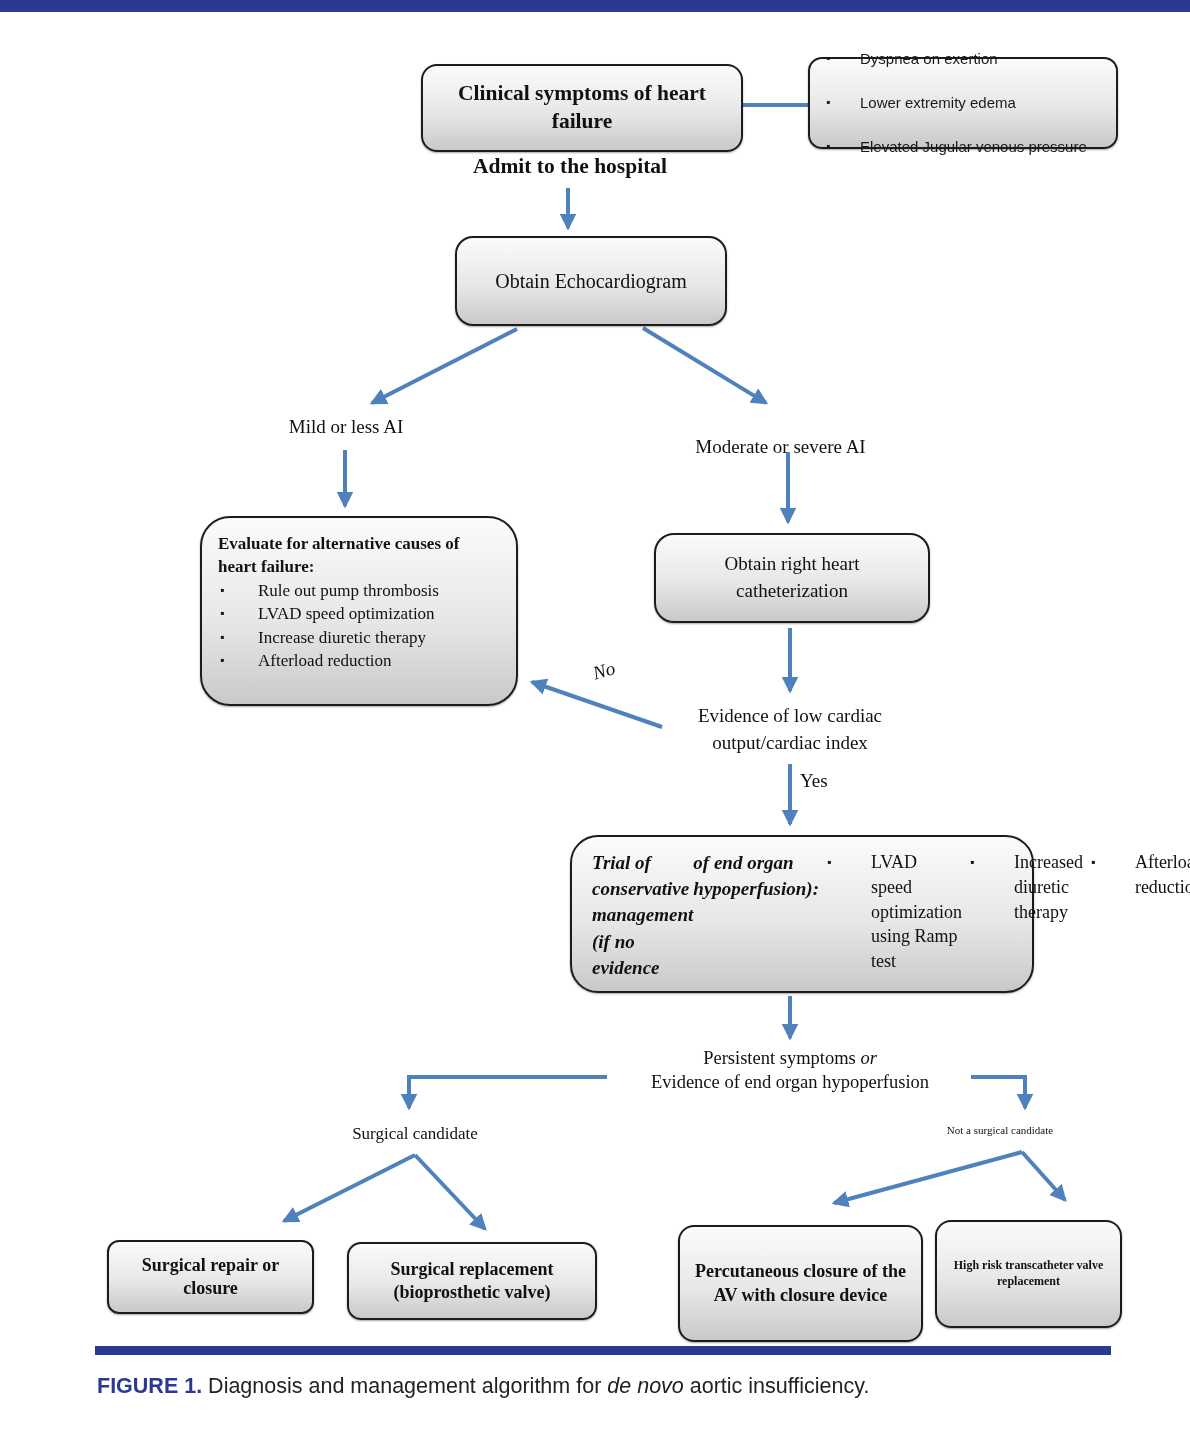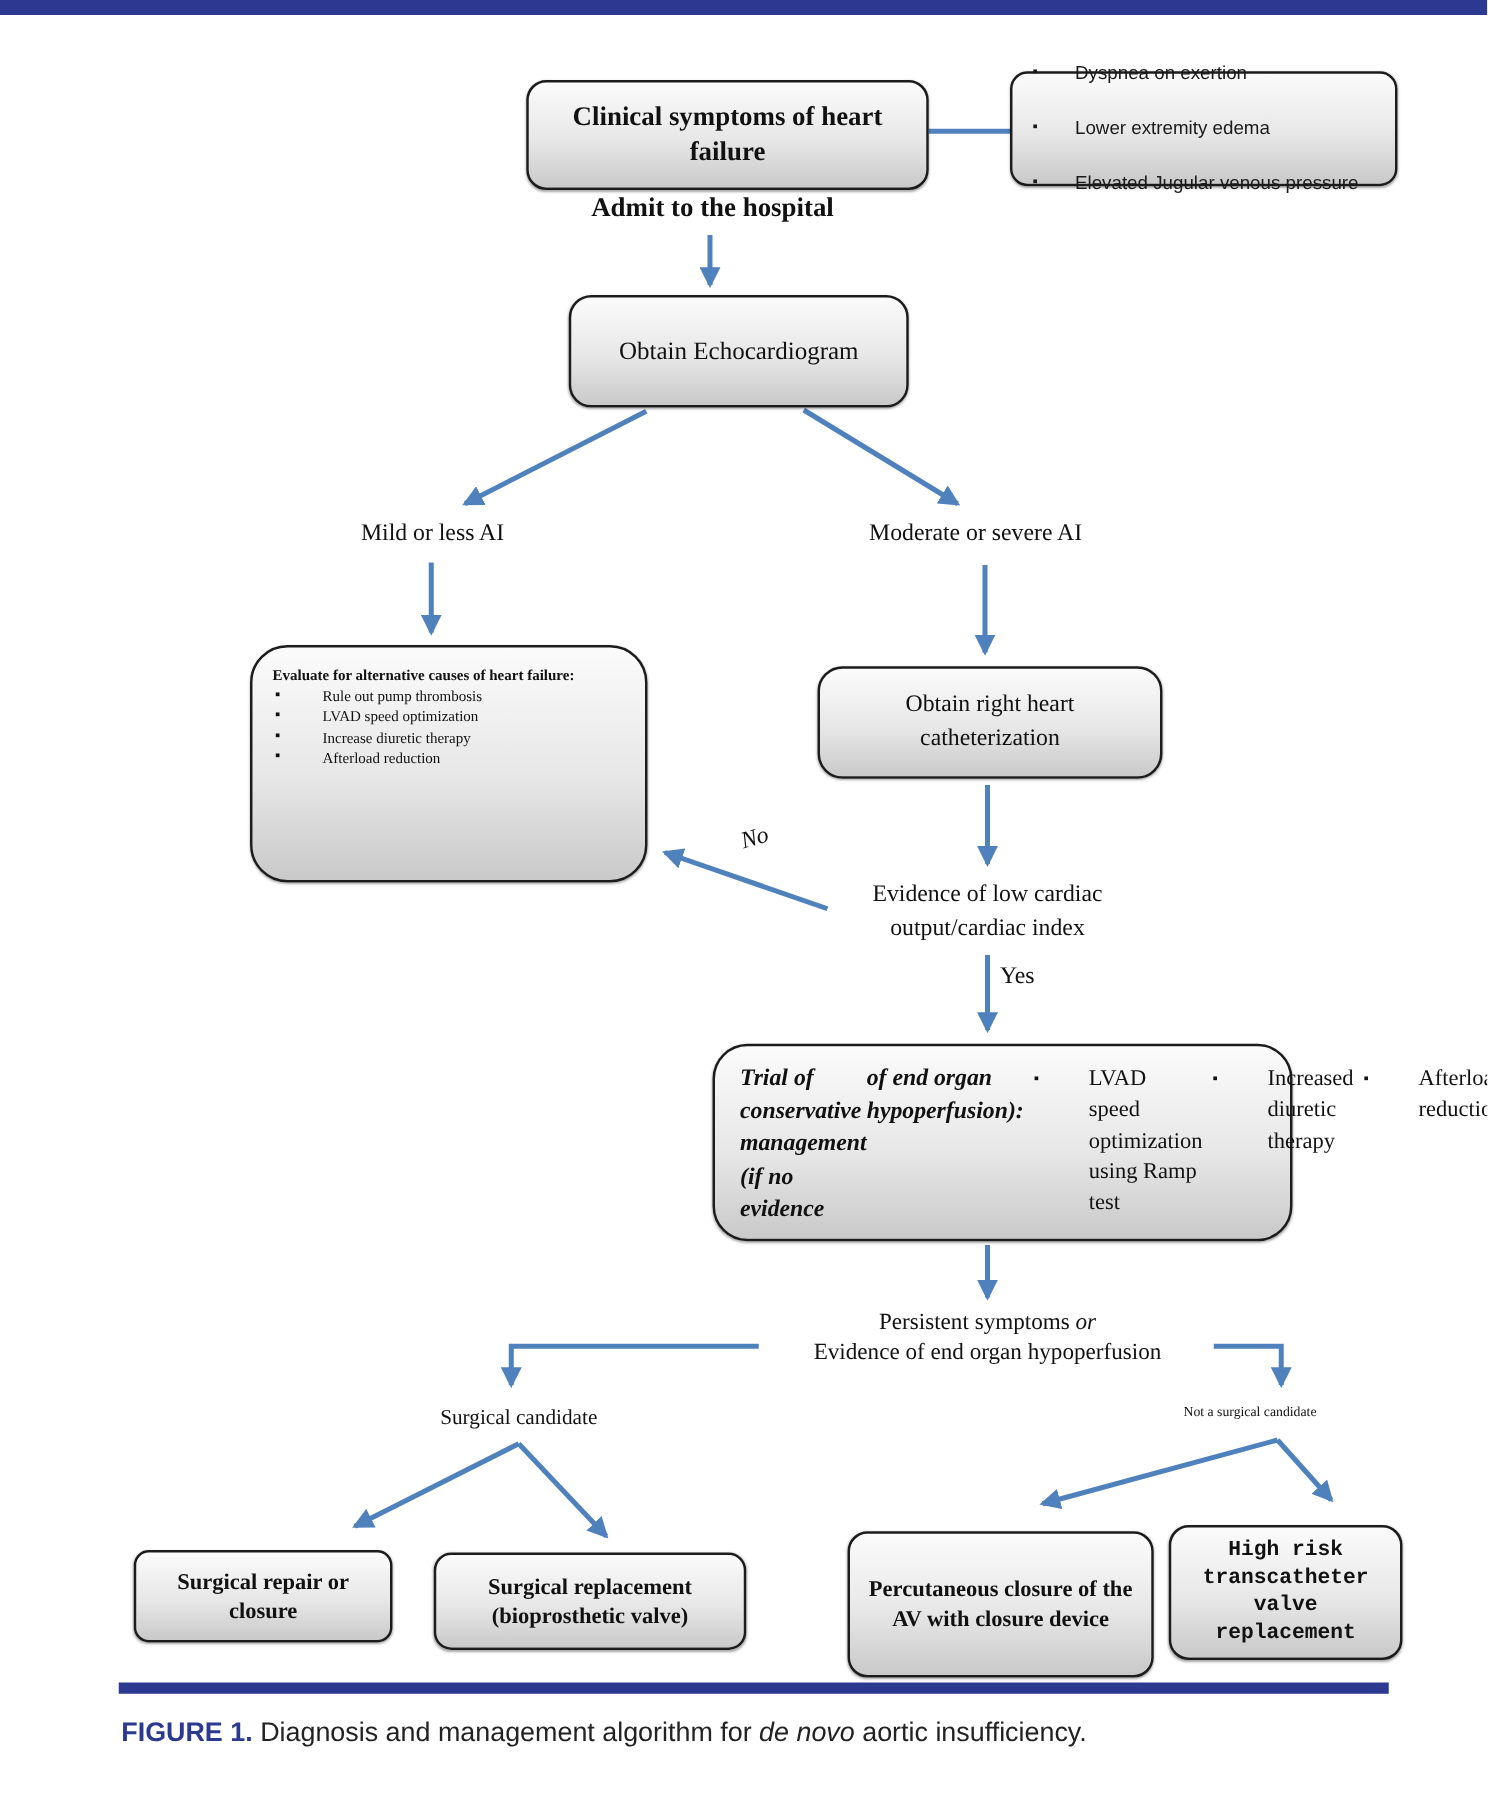--- a/index.html
+++ b/index.html
@@ -32,24 +32,24 @@
   .n-clinical{left:421px;top:64px;width:322px;height:88px;border-radius:16px;
     font-size:21.5px;font-weight:bold;line-height:1.3;padding:0 20px;}
   .n-symptoms{left:808px;top:57px;width:310px;height:92px;border-radius:14px;
     font-family:"Liberation Sans",sans-serif;font-size:15px;color:#1a1a1a;
     flex-direction:column;align-items:stretch;justify-content:center;padding:6px 10px 6px 16px;gap:20px;}
   .n-symptoms .bullet-row{line-height:1.62;}
   .n-symptoms .bullet-marker{width:34px;}
   .l-admit{left:455px;top:154px;width:230px;font-size:21.5px;font-weight:bold;}
   .n-echo{left:455px;top:236px;width:272px;height:90px;border-radius:18px;font-size:20px;}
   .l-mild{left:266px;top:416px;width:160px;font-size:19px;}
-  .l-moderate{left:683px;top:416px;width:195px;font-size:19px;}
+  .l-moderate{left:683px;top:436px;width:195px;font-size:19px;}
   .n-evaluate{left:200px;top:516px;width:318px;height:190px;border-radius:30px;
     flex-direction:column;align-items:stretch;justify-content:flex-start;
-    text-align:left;font-size:12px;padding:14px 14px 10px 16px;line-height:1.38;}
+    text-align:left;font-size:17px;padding:14px 14px 10px 16px;line-height:1.38;}
   .n-evaluate .title{font-weight:bold;}
   .n-evaluate .bullet-marker{width:14px;margin-left:2px;margin-right:24px;}
   .n-rhc{left:654px;top:533px;width:276px;height:90px;border-radius:20px;
     font-size:19px;line-height:1.4;padding:0 36px;}
   .l-evidence{left:660px;top:703px;width:260px;font-size:19px;line-height:1.4;}
   .l-no{left:582px;top:660px;width:44px;font-size:19px;font-style:italic;transform:rotate(-16deg);}
   .l-yes{left:800px;top:770px;width:60px;font-size:19px;text-align:left;}
   .n-trial{left:570px;top:835px;width:464px;height:158px;border-radius:28px;
     align-items:stretch;justify-content:flex-start;
     text-align:left;font-size:18px;padding:13px 18px 8px 20px;line-height:1.38;}
@@ -58,21 +58,21 @@
   .l-persistent{left:590px;top:1046px;width:400px;font-size:18.5px;line-height:1.32;}
   .l-surgical{left:330px;top:1124px;width:170px;font-size:17px;}
   .l-notsurgical{left:900px;top:1124px;width:200px;font-size:11px;}
   .n-repair{left:107px;top:1240px;width:207px;height:74px;border-radius:12px;
     font-size:18px;font-weight:bold;line-height:1.3;padding:0 12px;}
   .n-replace{left:347px;top:1242px;width:250px;height:78px;border-radius:14px;
     font-size:18px;font-weight:bold;line-height:1.3;padding:0 12px;}
   .n-percutaneous{left:678px;top:1225px;width:245px;height:117px;border-radius:16px;
     font-size:18px;font-weight:bold;line-height:1.3;padding:0 14px;}
   .n-tavr{left:935px;top:1220px;width:187px;height:108px;border-radius:16px;
-    font-size:17px;font-weight:bold;line-height:1.3;padding:0 6px;font-family:Liberation Mono, monospace;}
+    font-size:12px;font-weight:bold;line-height:1.3;padding:0 6px;}
   .divider{position:absolute;left:95px;top:1346px;width:1016px;height:9px;background:var(--navy);z-index:2;}
   .caption{position:absolute;left:97px;top:1374px;width:1010px;z-index:2;
     font-family:"Liberation Sans",sans-serif;font-size:21.5px;color:#222;text-align:left;}
   .caption .fig-label{font-weight:bold;color:var(--navy);}
 </style>
 </head>
 <body>
 
 <div class="canvas">
 

